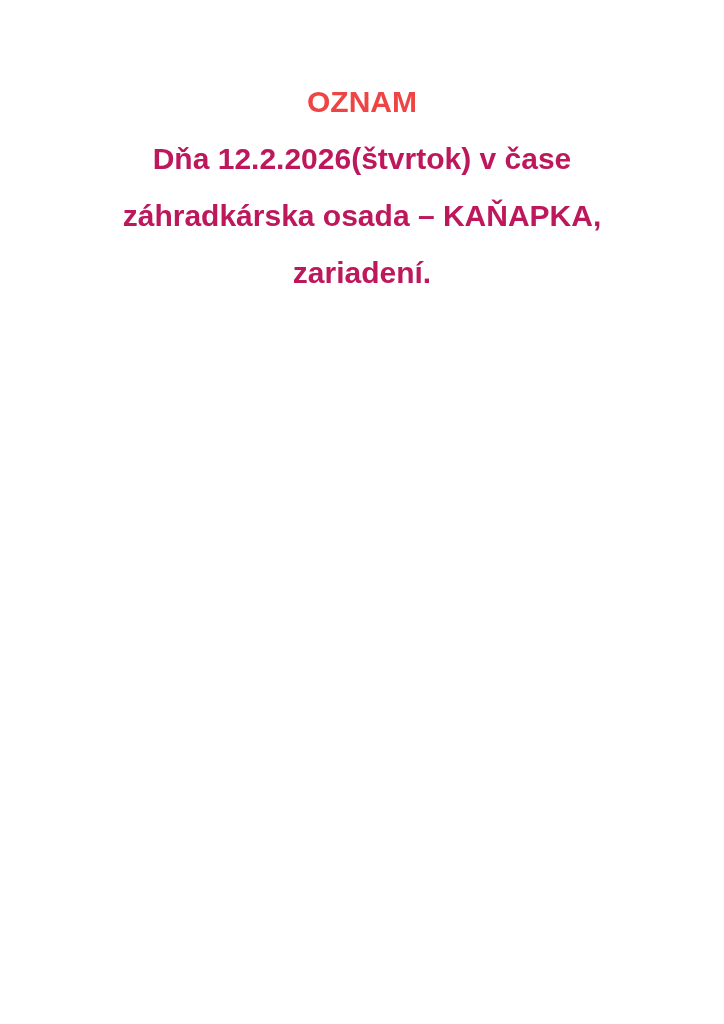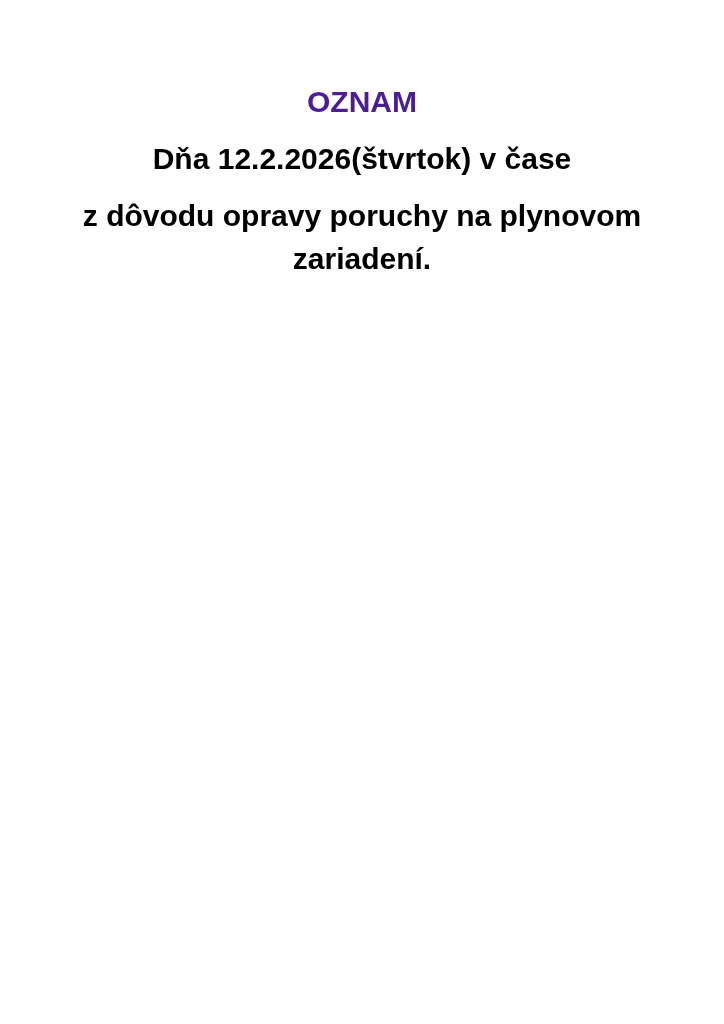--- a/index.html
+++ b/index.html
@@ -16,42 +16,42 @@
     box-sizing: border-box;
     padding-top: 80px;
     font-family: "Liberation Sans", "DejaVu Sans", sans-serif;
     font-weight: 700;
   }
   .notice {
     text-align: center;
   }
   .para {
     margin: 0 auto 14px auto;
-    color: #000000;
+    color: #be185d;
   }
   .para.blue {
-    color: #4c1d95;
+    color: #ef4444;
   }
   .line {
     font-size: 30px;
     line-height: 43px;
     white-space: nowrap;
   }
 </style>
 </head>
 <body>
 
 <div class="sheet">
   <div class="notice">
       <div class="para blue">
         <div class="line">OZNAM</div>
       </div>
       <div class="para">
         <div class="line">Dňa 12.2.2026(štvrtok) v čase</div>
       </div>
       <div class="para">
+        <div class="line">záhradkárska osada – KAŇAPKA,</div>
       </div>
       <div class="para">
-        <div class="line">z dôvodu opravy poruchy na plynovom</div>
         <div class="line">zariadení.</div>
       </div>
     </div>
 </div>
 
 </body></html>

